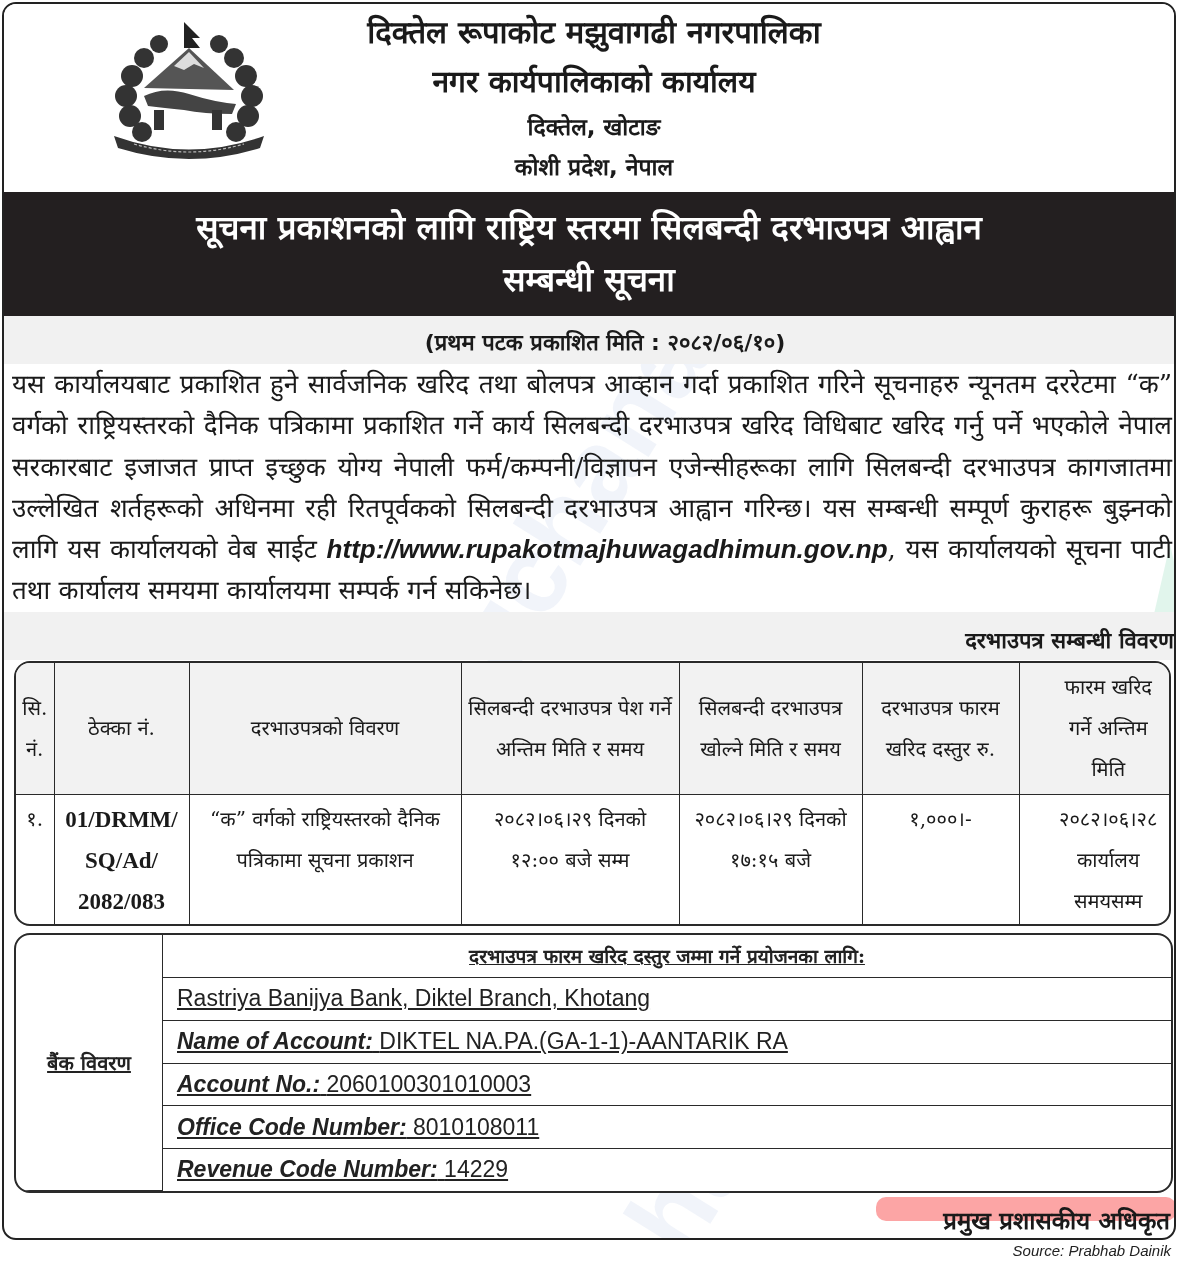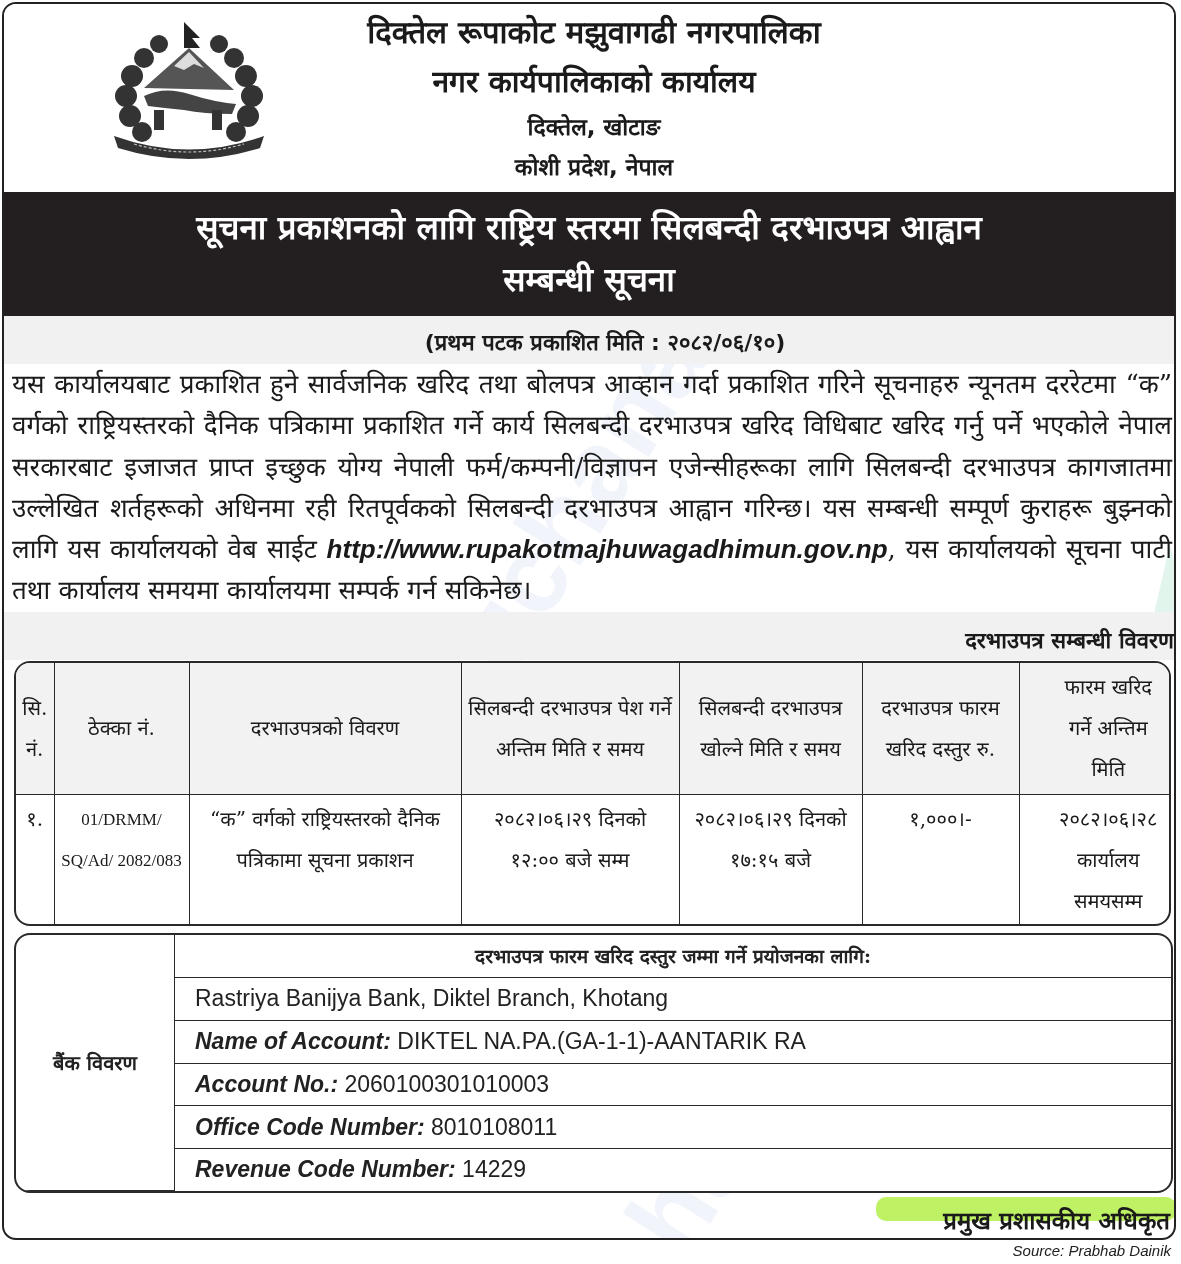--- a/index.html
+++ b/index.html
@@ -44,39 +44,39 @@
       position: absolute; left: 10px; top: 657px; width: 1157px; height: 265px; border: 2px solid #2a2a2a; border-radius: 16px;
       box-sizing: border-box; overflow: hidden; background: #fff;
     }
     table.tender { width: 100%; height: 100%; border-collapse: collapse; font-family: "DejaVu Serif", serif; font-size: 20px; }
     table.tender th, table.tender td { border: 1.5px solid #2a2a2a; text-align: center; vertical-align: top; padding: 4px 6px; line-height: 41px; }
     table.tender th { background: #f2f2f2; font-weight: normal; vertical-align: middle; height: 122px; }
     table.tender tr:first-child th { border-top: none; }
     table.tender tr:last-child td { border-bottom: none; }
     table.tender th:first-child, table.tender td:first-child { border-left: none; }
     table.tender th:last-child, table.tender td:last-child { border-right: none; padding-left: 34px; }
-    .latin { font-family: "Liberation Serif", serif; font-size: 17px; }
+    .latin { font-family: "Liberation Serif", serif; font-size: 23px; font-weight: bold; }
 
     
     .bank-box {
       position: absolute; left: 10px; top: 929px; width: 1159px; height: 260px; border: 2px solid #2a2a2a; border-radius: 16px;
       box-sizing: border-box; overflow: hidden; background: #fff;
     }
     table.bank { width: 100%; height: 100%; border-collapse: collapse; }
-    table.bank td { border: 1.5px solid #2a2a2a; padding: 0 20px; font-family: "Liberation Sans", sans-serif; font-size: 23px; color:#222; }
+    table.bank td { border: 1.5px solid #2a2a2a; padding: 0 14px; font-family: "Liberation Sans", sans-serif; font-size: 23px; color:#222;text-decoration:underline; }
     table.bank tr:first-child td { border-top: none; }
     table.bank tr:last-child td { border-bottom: none; }
     table.bank td:first-child { border-left: none; }
     table.bank td:last-child { border-right: none; }
     table.bank td.bank-label { width: 118px; text-align: center; font-family: "DejaVu Serif", serif; font-size: 20px; font-weight: bold; }
     table.bank td.purpose { text-align: center; font-family: "DejaVu Serif", serif; font-size: 19px; font-weight: bold; height: 42px; }
     .k { font-weight: bold; font-style: italic; }
 
     .sign-box {
-      position: absolute; left: 872px; top: 1193px; width: 300px; height: 24px; background: #bef264; border-radius: 10px;
+      position: absolute; left: 872px; top: 1193px; width: 300px; height: 24px; background: #fca5a5; border-radius: 10px;
     }
     .sign { position: absolute; right: 6px; top: 6px; font-weight: bold; font-size: 24px; white-space: nowrap; }
 
     .source {
       position: absolute; right: 10px; top: 1242px; font-family: "Liberation Sans", sans-serif; font-style: italic; font-size: 15px; color: #222;
     }
 
     
     .wm { position: absolute; pointer-events: none; color: rgba(120,150,210,0.10); font-family: "Liberation Sans", sans-serif; font-weight: bold; }
     .wm1 { left: 320px; top: 430px; font-size: 110px; transform: rotate(-58deg); }

